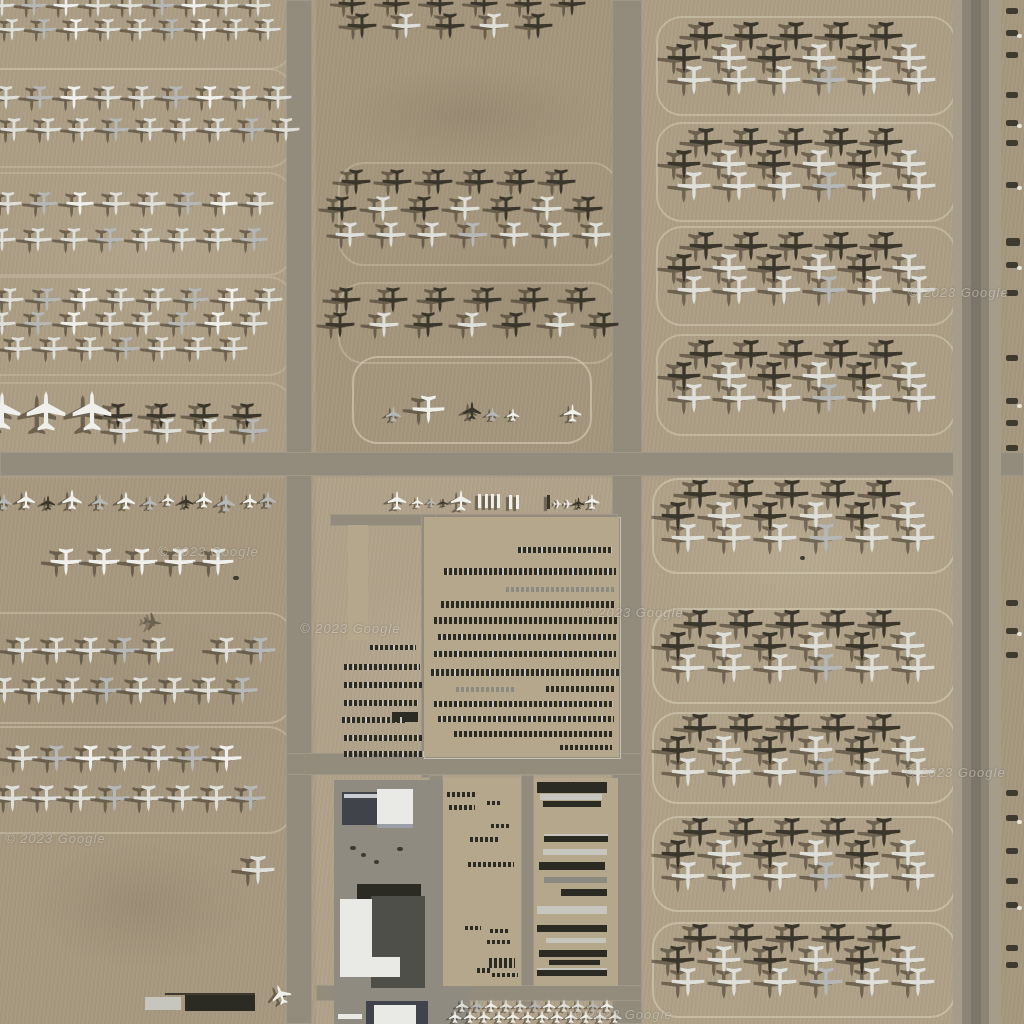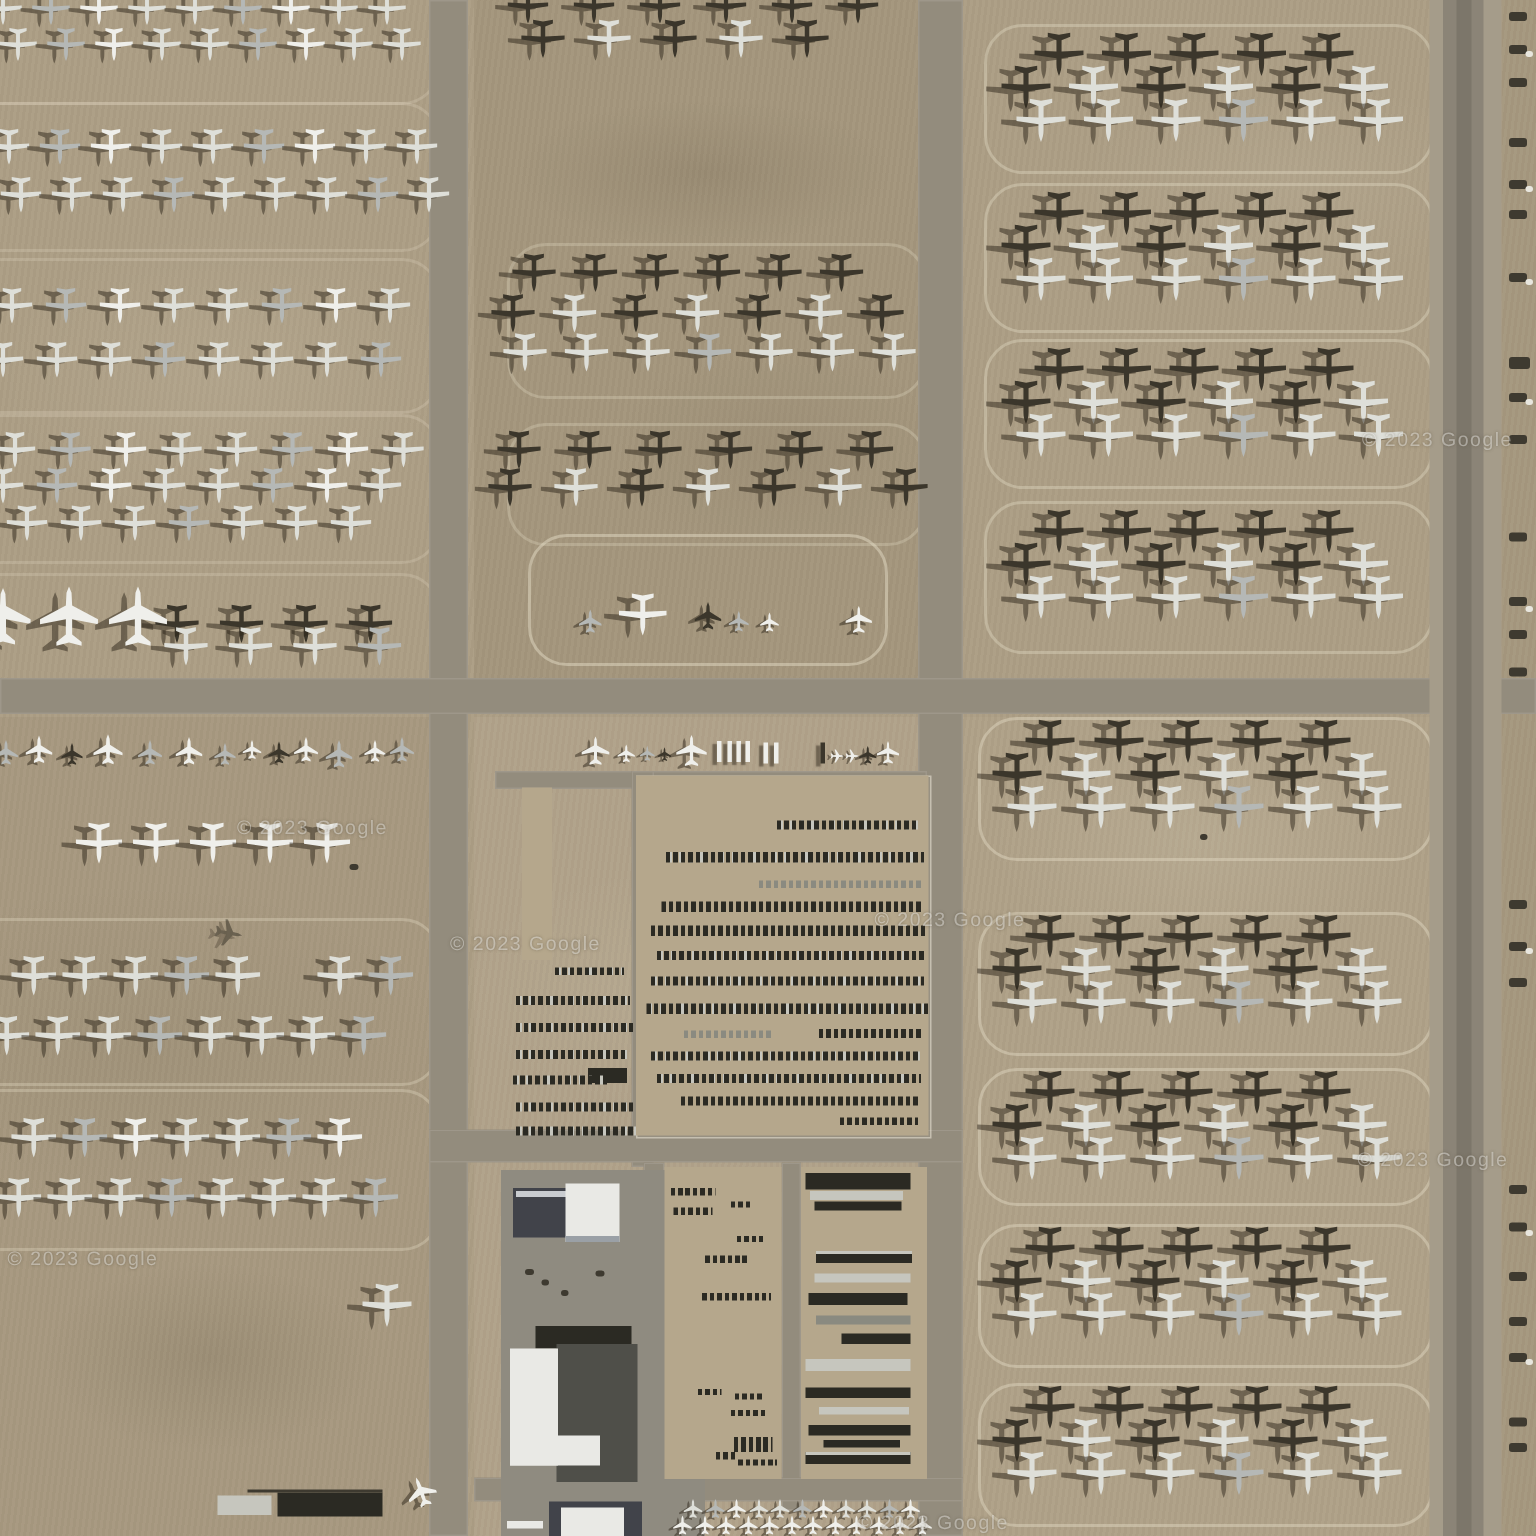--- a/index.html
+++ b/index.html
@@ -20,20 +20,21 @@
   }
   .abs{position:absolute;}
   .road{position:absolute;box-shadow:inset 0 0 0 1px rgba(255,255,255,0.10);}
   .outline{position:absolute;border:2px solid;border-radius:26px;}
   .plane-svg{position:absolute;overflow:visible;}
   .bar{position:absolute;}
   .wm{
     position:absolute;font-size:13px;letter-spacing:1px;white-space:nowrap;
     color:rgba(255,255,255,0.40);text-shadow:0 0 2px rgba(90,80,60,0.55);
     font-family:"Liberation Sans", sans-serif;
+    font-style:italic;
   }
   .dash{position:absolute;}
 </style>
 </head>
 <body>
 
 <div id="map">
   <div id="layer-tints">
       <div class="abs" style="left: 316px; top: 0px; width: 300px; height: 452px; background: rgba(74, 62, 42, 0.08);"></div>
       <div class="abs" style="left: 0px; top: 478px; width: 286px; height: 546px; background: rgba(74, 62, 42, 0.05);"></div>

